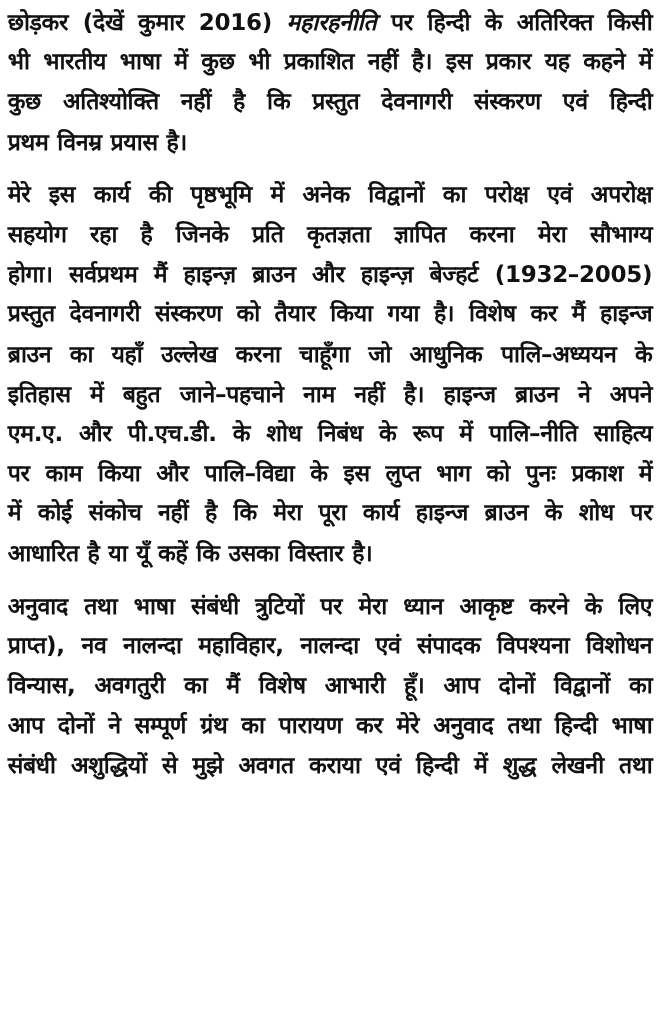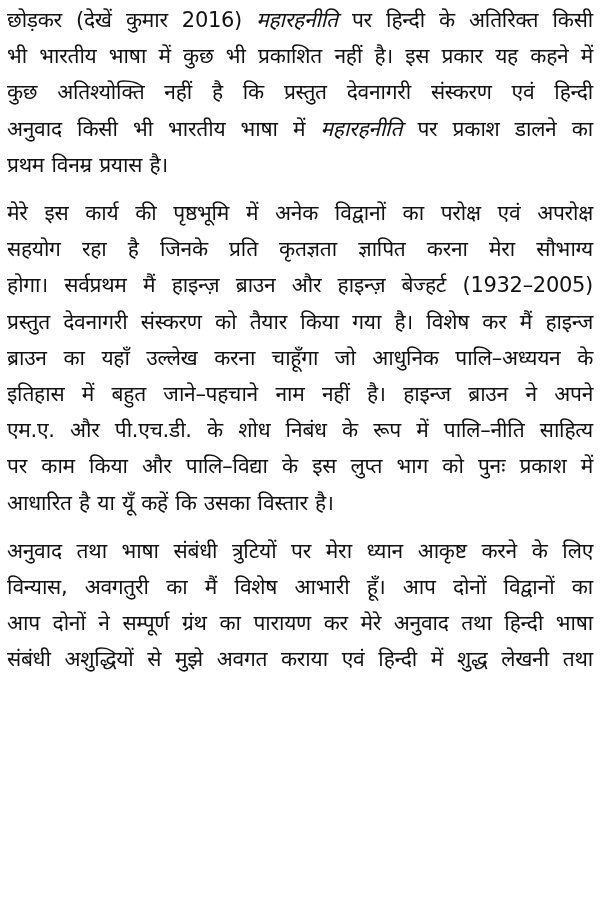--- a/index.html
+++ b/index.html
@@ -11,45 +11,46 @@
   .page { padding: 2px 7px 0 7px; box-sizing: border-box; width: 600px; }
   .para {
     margin: 0 0 12px 0;
     font-size: 21px;
     line-height: 36.2px;
     text-align: justify;
     text-align-last: left;
     letter-spacing: -0.3px;
     word-spacing: 1px;
   }
-  .line { display: block; text-align: justify; text-align-last: justify; white-space: nowrap; }
+  .line { display: block; text-align: justify; text-align-last: justify; white-space: nowrap; font-weight: bold; }
   .line.end { text-align-last: left; }
   em { font-style: italic; }
 </style>
 </head>
 <body>
 
 <div class="page" id="page">
     <p class="para">
       <span class="line">छोड़कर (देखें कुमार 2016) <em>महारहनीति</em> पर हिन्दी के अतिरिक्त किसी</span>
       <span class="line">भी भारतीय भाषा में कुछ भी प्रकाशित नहीं है। इस प्रकार यह कहने में</span>
       <span class="line">कुछ अतिश्योक्ति नहीं है कि प्रस्तुत देवनागरी संस्करण एवं हिन्दी</span>
-      <span class="line">अनुवाद किसी भी भारतीय भाषा में <em>महारहनीति</em> पर प्रकाश डालने का</span>
       <span class="line end">प्रथम विनम्र प्रयास है।</span>
     </p>
     <p class="para">
       <span class="line">मेरे इस कार्य की पृष्ठभूमि में अनेक विद्वानों का परोक्ष एवं अपरोक्ष</span>
       <span class="line">सहयोग रहा है जिनके प्रति कृतज्ञता ज्ञापित करना मेरा सौभाग्य</span>
       <span class="line">होगा। सर्वप्रथम मैं हाइन्ज़ ब्राउन और हाइन्ज़ बेज्हर्ट (1932–2005)</span>
       <span class="line">प्रस्तुत देवनागरी संस्करण को तैयार किया गया है। विशेष कर मैं हाइन्ज</span>
       <span class="line">ब्राउन का यहाँ उल्लेख करना चाहूँगा जो आधुनिक पालि–अध्ययन के</span>
       <span class="line">इतिहास में बहुत जाने–पहचाने नाम नहीं है। हाइन्ज ब्राउन ने अपने</span>
       <span class="line">एम.ए. और पी.एच.डी. के शोध निबंध के रूप में पालि–नीति साहित्य</span>
       <span class="line">पर काम किया और पालि–विद्या के इस लुप्त भाग को पुनः प्रकाश में</span>
+      <span class="line">में कोई संकोच नहीं है कि मेरा पूरा कार्य हाइन्ज ब्राउन के शोध पर</span>
       <span class="line end">आधारित है या यूँ कहें कि उसका विस्तार है।</span>
     </p>
     <p class="para">
       <span class="line">अनुवाद तथा भाषा संबंधी त्रुटियों पर मेरा ध्यान आकृष्ट करने के लिए</span>
+      <span class="line">प्राप्त), नव नालन्दा महाविहार, नालन्दा एवं संपादक विपश्यना विशोधन</span>
       <span class="line">विन्यास, अवगतुरी का मैं विशेष आभारी हूँ। आप दोनों विद्वानों का</span>
       <span class="line">आप दोनों ने सम्पूर्ण ग्रंथ का पारायण कर मेरे अनुवाद तथा हिन्दी भाषा</span>
       <span class="line">संबंधी अशुद्धियों से मुझे अवगत कराया एवं हिन्दी में शुद्ध लेखनी तथा</span>
     </p>
   </div>
 
 </body></html>

